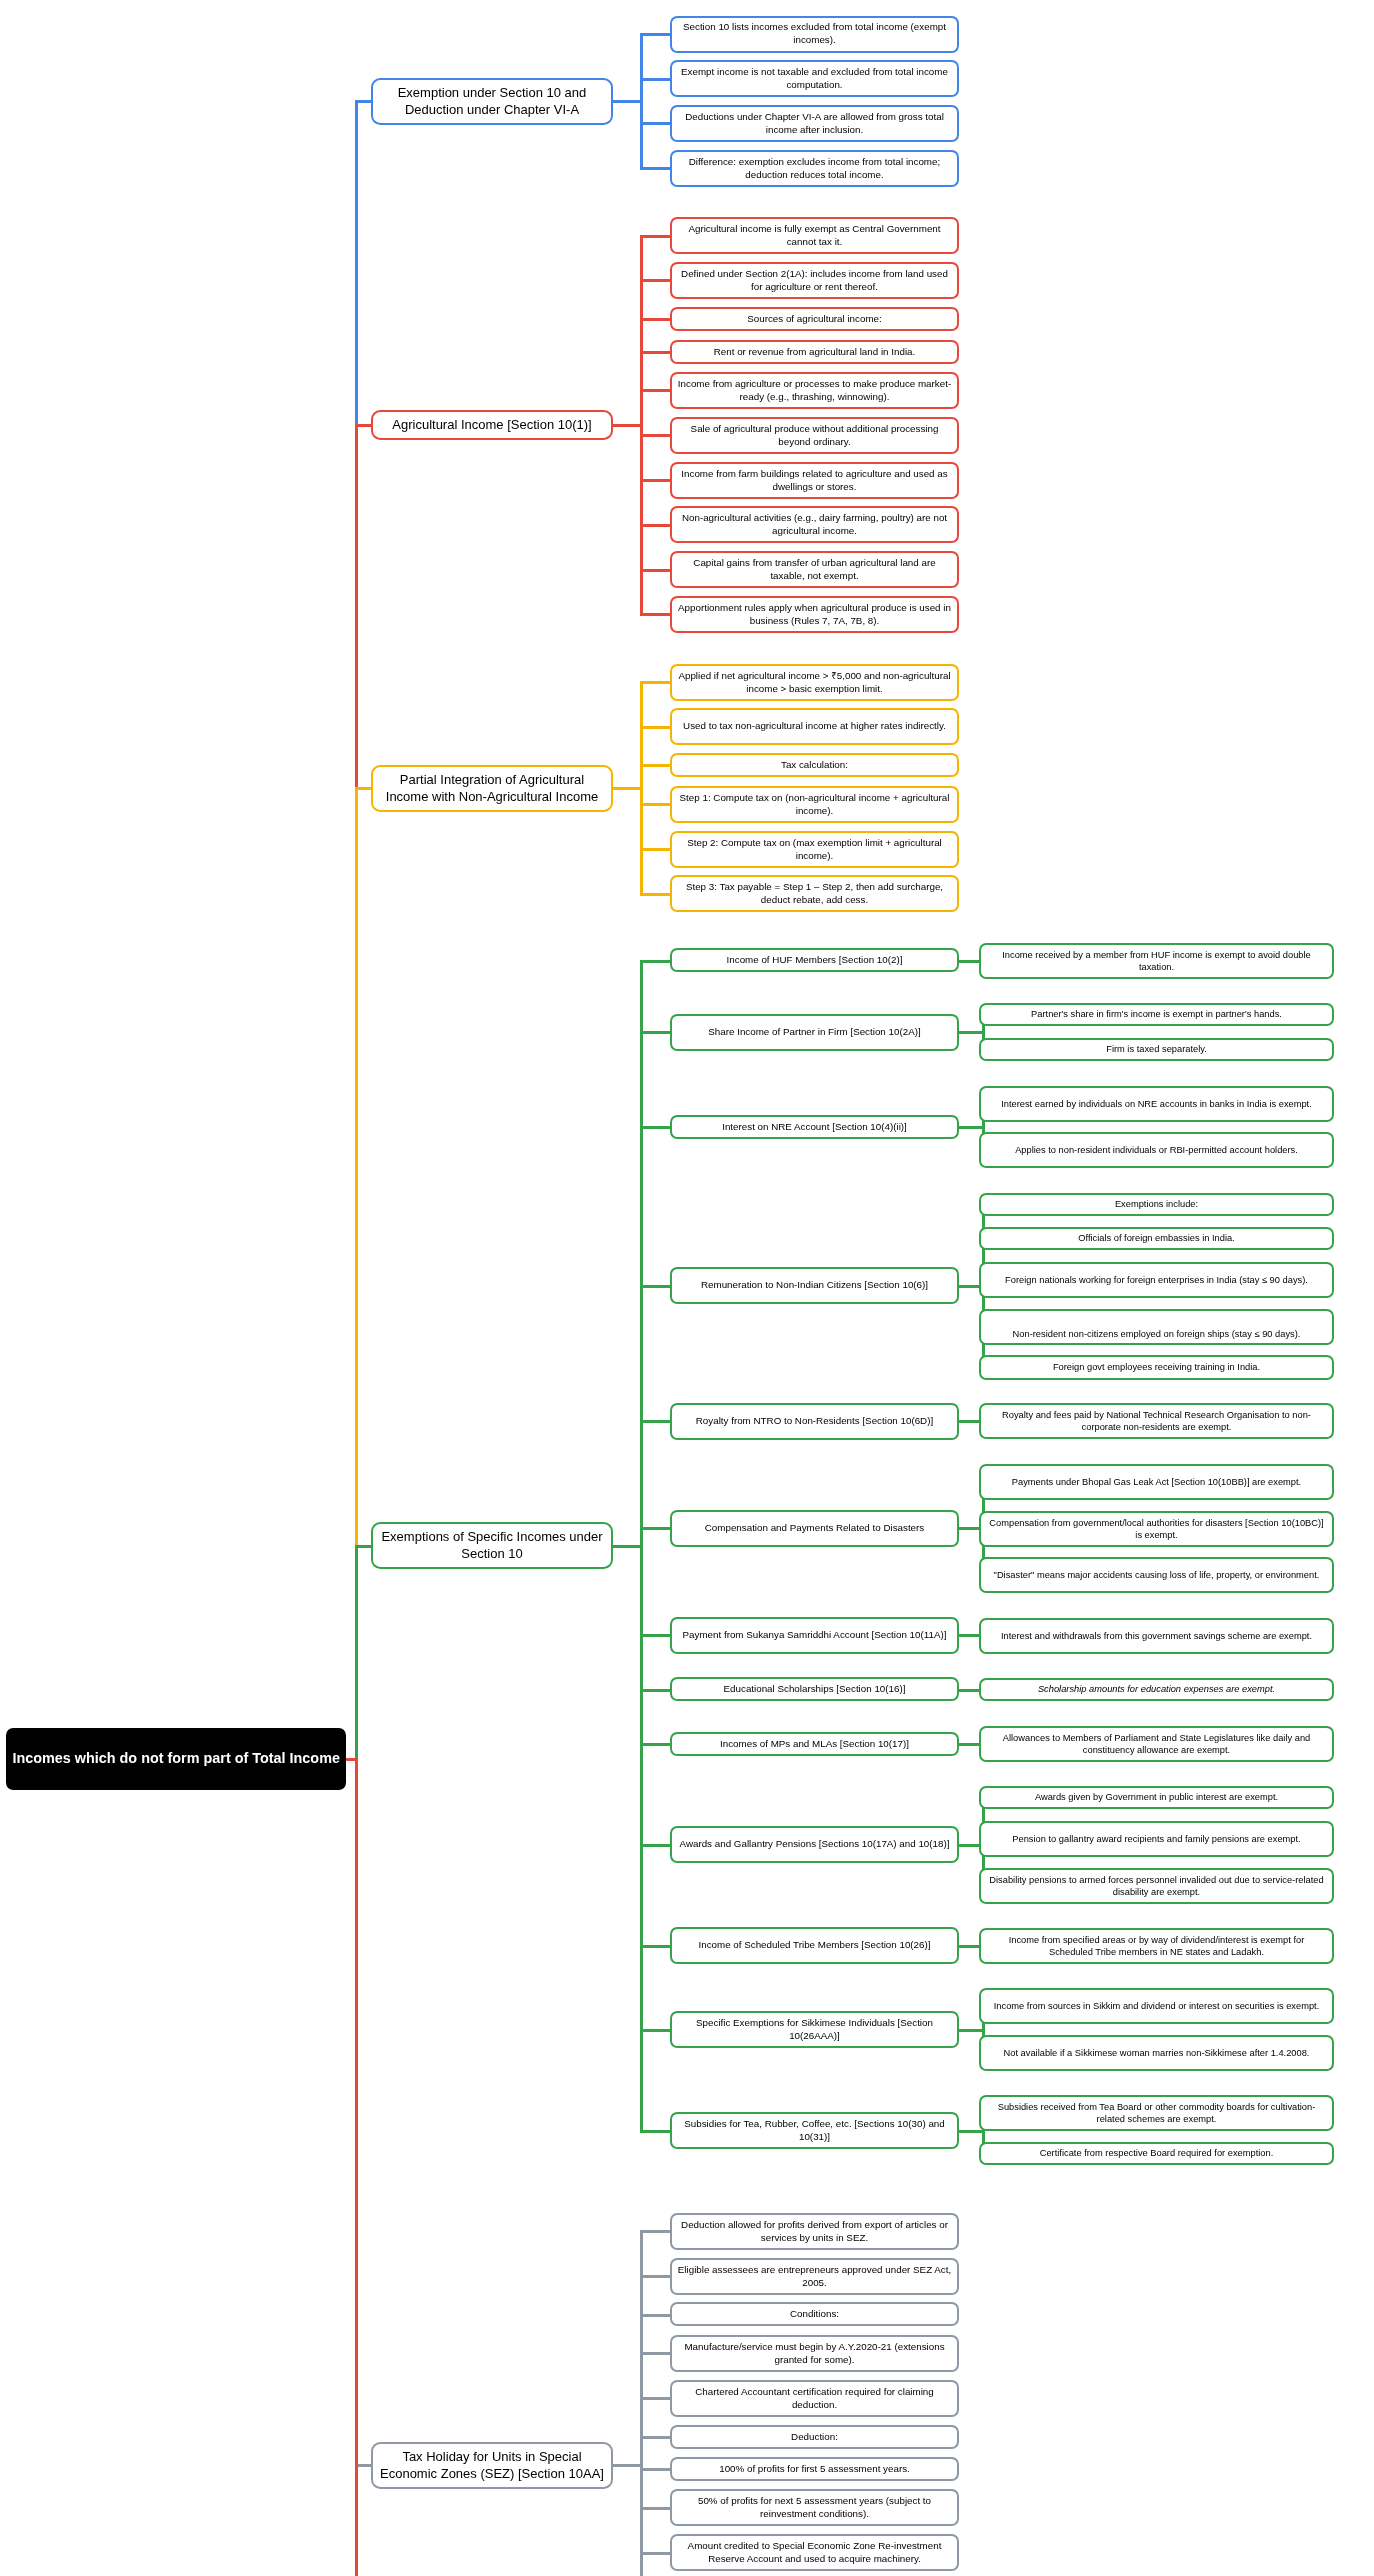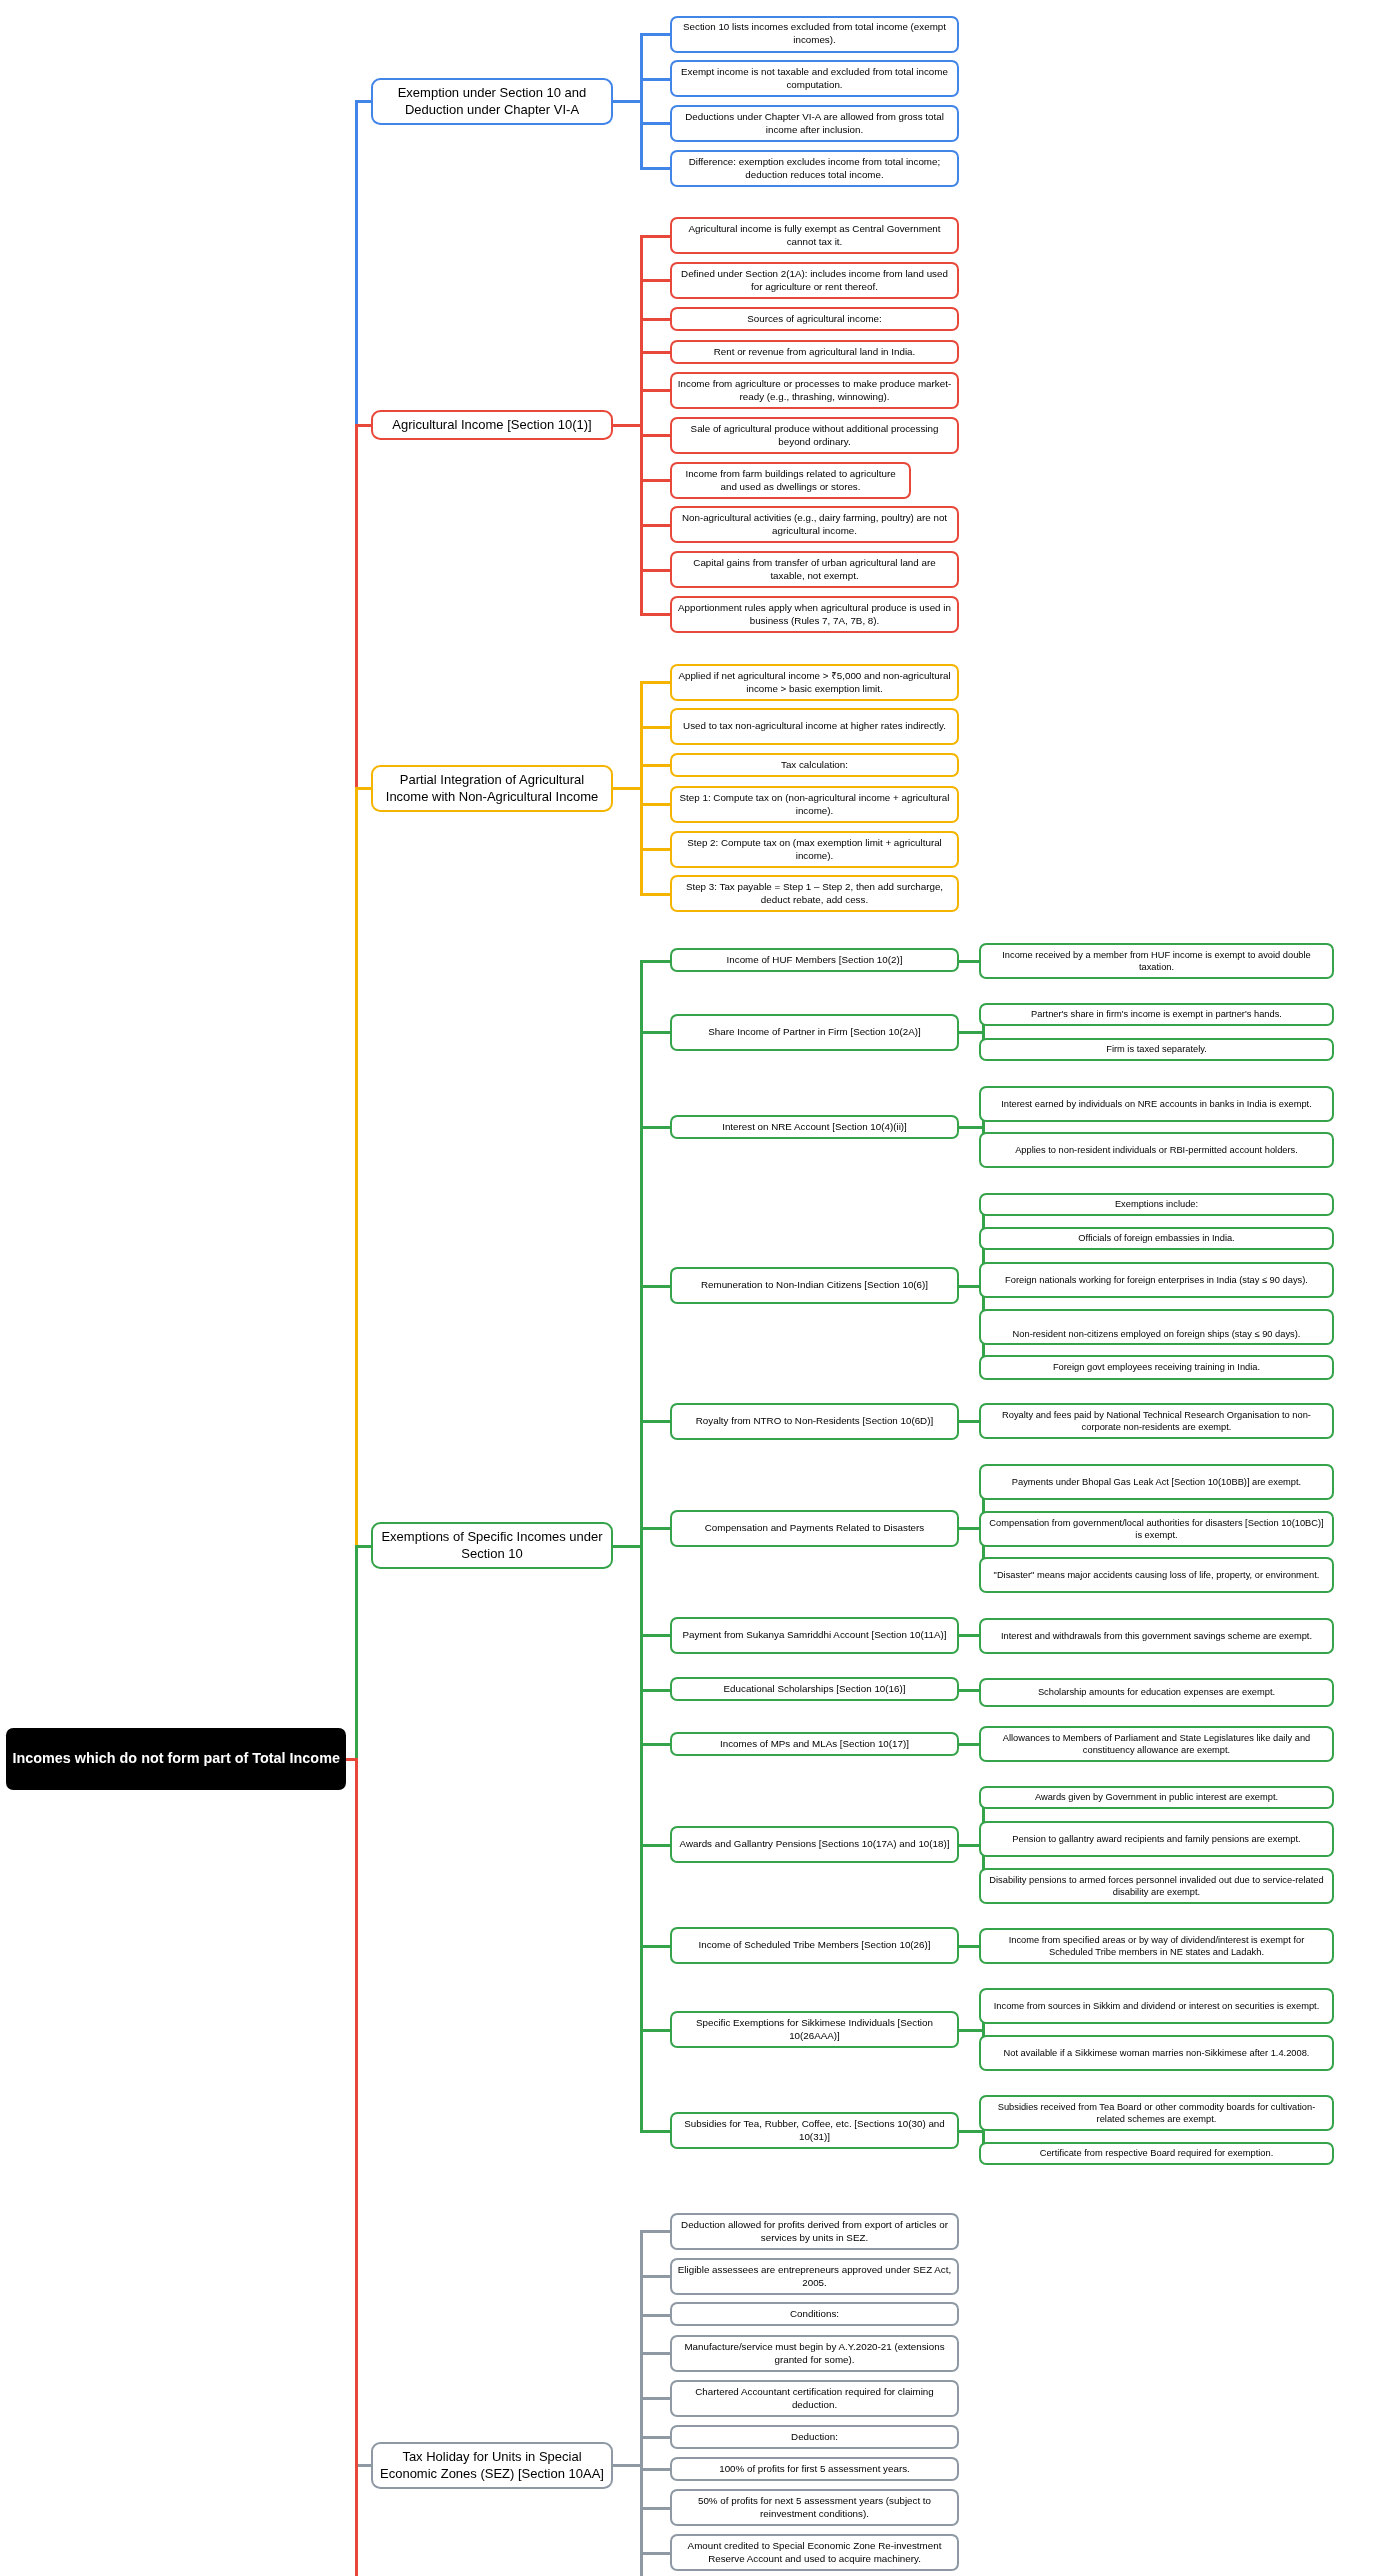--- a/index.html
+++ b/index.html
@@ -130,21 +130,21 @@
       </div>
       <div class="ln lnh b-red" style="left: 640px; top: 389px; width: 30px;"></div>
       <div class="node lvl2 c-red" style="left: 670px; top: 372px; width: 289px; height: 37px;">
         <span>Income from agriculture or processes to make produce market-ready (e.g., thrashing, winnowing).</span>
       </div>
       <div class="ln lnh b-red" style="left: 640px; top: 434px; width: 30px;"></div>
       <div class="node lvl2 c-red" style="left: 670px; top: 417px; width: 289px; height: 37px;">
         <span>Sale of agricultural produce without additional processing beyond ordinary.</span>
       </div>
       <div class="ln lnh b-red" style="left: 640px; top: 479px; width: 30px;"></div>
-      <div class="node lvl2 c-red" style="left: 670px; top: 462px; width: 241px; height: 37px; align-items: flex-end;">
+      <div class="node lvl2 c-red" style="left: 670px; top: 462px; width: 289px; height: 37px; align-items: flex-end;">
         <span>Income from farm buildings related to agriculture and used as dwellings or stores.</span>
       </div>
       <div class="ln lnh b-red" style="left: 640px; top: 524px; width: 30px;"></div>
       <div class="node lvl2 c-red" style="left: 670px; top: 506px; width: 289px; height: 37px;">
         <span>Non-agricultural activities (e.g., dairy farming, poultry) are not agricultural income.</span>
       </div>
       <div class="ln lnh b-red" style="left: 640px; top: 569px; width: 30px;"></div>
       <div class="node lvl2 c-red" style="left: 670px; top: 551px; width: 289px; height: 37px;">
         <span>Capital gains from transfer of urban agricultural land are taxable, not exempt.</span>
       </div>
@@ -294,21 +294,21 @@
       <div class="node lvl3 c-green" style="left: 979px; top: 1618px; width: 355px; height: 36px;">
         <span>Interest and withdrawals from this government savings scheme are exempt.</span>
       </div>
       <div class="ln lnh b-green" style="left: 640px; top: 1689px; width: 30px;"></div>
       <div class="node lvl2 c-green" style="left: 670px; top: 1677px; width: 289px; height: 24px;">
         <span>Educational Scholarships [Section 10(16)]</span>
       </div>
       <div class="ln lnv b-green" style="left: 982px; top: 1690px; height: 0px;"></div>
       <div class="ln lnh b-green" style="left: 958px; top: 1689px; width: 26px;"></div>
       <div class="ln lnh b-green" style="left: 979px; top: 1689px; width: 3.1px;"></div>
-      <div class="node lvl3 c-green" style="left: 979px; top: 1678px; width: 355px; height: 29px;">
+      <div class="node lvl3 c-green" style="left: 979px; top: 1678px; width: 355px; height: 23px; font-style: italic;">
         <span>Scholarship amounts for education expenses are exempt.</span>
       </div>
       <div class="ln lnh b-green" style="left: 640px; top: 1743px; width: 30px;"></div>
       <div class="node lvl2 c-green" style="left: 670px; top: 1732px; width: 289px; height: 24px;">
         <span>Incomes of MPs and MLAs [Section 10(17)]</span>
       </div>
       <div class="ln lnv b-green" style="left: 982px; top: 1744px; height: 0px;"></div>
       <div class="ln lnh b-green" style="left: 958px; top: 1743px; width: 26px;"></div>
       <div class="ln lnh b-green" style="left: 979px; top: 1743px; width: 3.1px;"></div>
       <div class="node lvl3 c-green" style="left: 979px; top: 1726px; width: 355px; height: 36px;">

